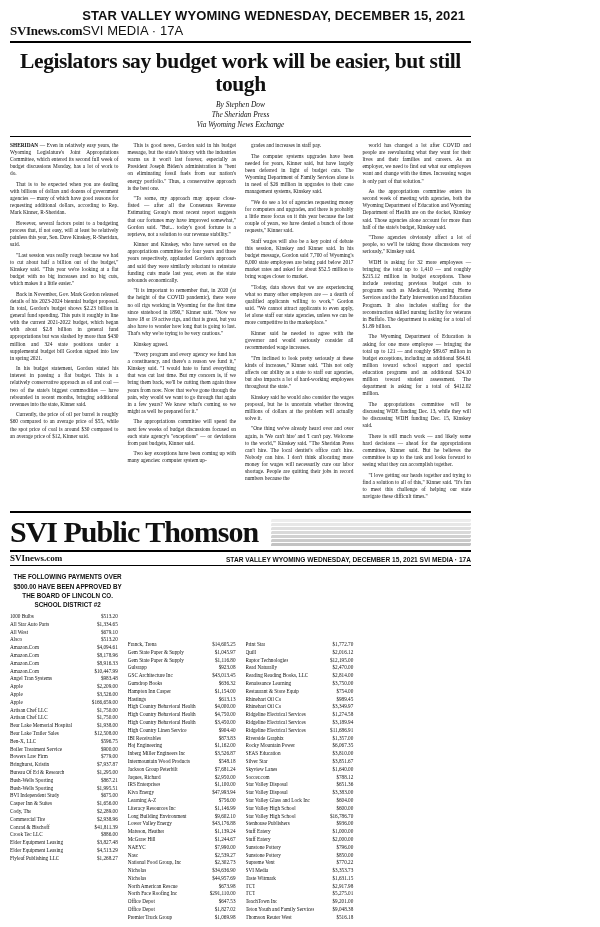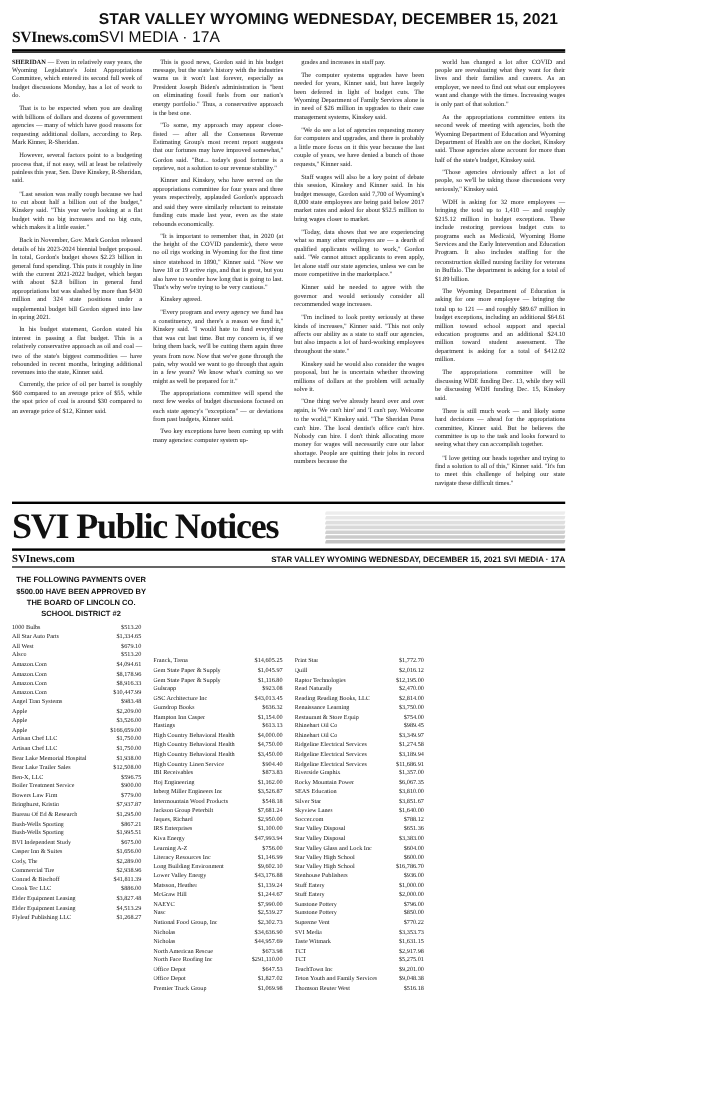--- a/index.html
+++ b/index.html
@@ -168,21 +168,27 @@
 
   <div class="masthead">
     <div class="masthead-left">SVInews.com</div>
     <div class="masthead-right">
       <span>STAR VALLEY WYOMING</span>
       <span>WEDNESDAY, DECEMBER 15, 2021</span>
       <span class="sub">SVI MEDIA · 17A</span>
     </div>
   </div>
 
-
+  <div class="headline">Legislators say budget work will be easier, but still tough</div>
+
+  <div class="byline">
+    <div class="name">By Stephen Dow</div>
+    <div>The Sheridan Press</div>
+    <div>Via Wyoming News Exchange</div>
+  </div>
 
   <div class="story">
     <div class="col">
         <p class="first"><span class="dateline">SHERIDAN </span>— Even in relatively easy years, the Wyoming Legislature's Joint Appropriations Committee, which entered its second full week of budget discussions Monday, has a lot of work to do.</p>
         <p>That is to be expected when you are dealing with billions of dollars and dozens of government agencies — many of which have good reasons for requesting additional dollars, according to Rep. Mark Kinner, R-Sheridan.</p>
         <p>However, several factors point to a budgeting process that, if not easy, will at least be relatively painless this year, Sen. Dave Kinskey, R-Sheridan, said.</p>
         <p>"Last session was really rough because we had to cut about half a billion out of the budget," Kinskey said. "This year we're looking at a flat budget with no big increases and no big cuts, which makes it a little easier."</p>
         <p>Back in November, Gov. Mark Gordon released details of his 2023-2024 biennial budget proposal. In total, Gordon's budget shows $2.23 billion in general fund spending. This puts it roughly in line with the current 2021-2022 budget, which began with about $2.8 billion in general fund appropriations but was slashed by more than $430 million and 324 state positions under a supplemental budget bill Gordon signed into law in spring 2021.</p>
         <p>In his budget statement, Gordon stated his interest in passing a flat budget. This is a relatively conservative approach as oil and coal — two of the state's biggest commodities — have rebounded in recent months, bringing additional revenues into the state, Kinner said.</p>
         <p>Currently, the price of oil per barrel is roughly $60 compared to an average price of $55, while the spot price of coal is around $30 compared to an average price of $12, Kinner said.</p>
@@ -223,21 +229,21 @@
   <div class="notices-banner">
     <div class="banner-stripes">
         <i style="top: 0px; opacity: 0.25;"></i>
         <i style="top: 4px; opacity: 0.35;"></i>
         <i style="top: 8px; opacity: 0.45;"></i>
         <i style="top: 12px; opacity: 0.55;"></i>
         <i style="top: 16px; opacity: 0.65;"></i>
         <i style="top: 20px; opacity: 0.75;"></i>
         <i style="top: 24px; opacity: 0.85;"></i>
       </div>
-    <div class="notices-title">SVI Public Notices</div>
+    <div class="notices-title">SVI Public Thomson</div>
   </div>
   <div class="notices-rule"></div>
   <div class="notices-head">
     <div class="left">SVInews.com</div>
     <div class="right">
       <span>STAR VALLEY WYOMING</span>
       <span>WEDNESDAY, DECEMBER 15, 2021</span>
       <span>SVI MEDIA · 17A</span>
     </div>
   </div>

